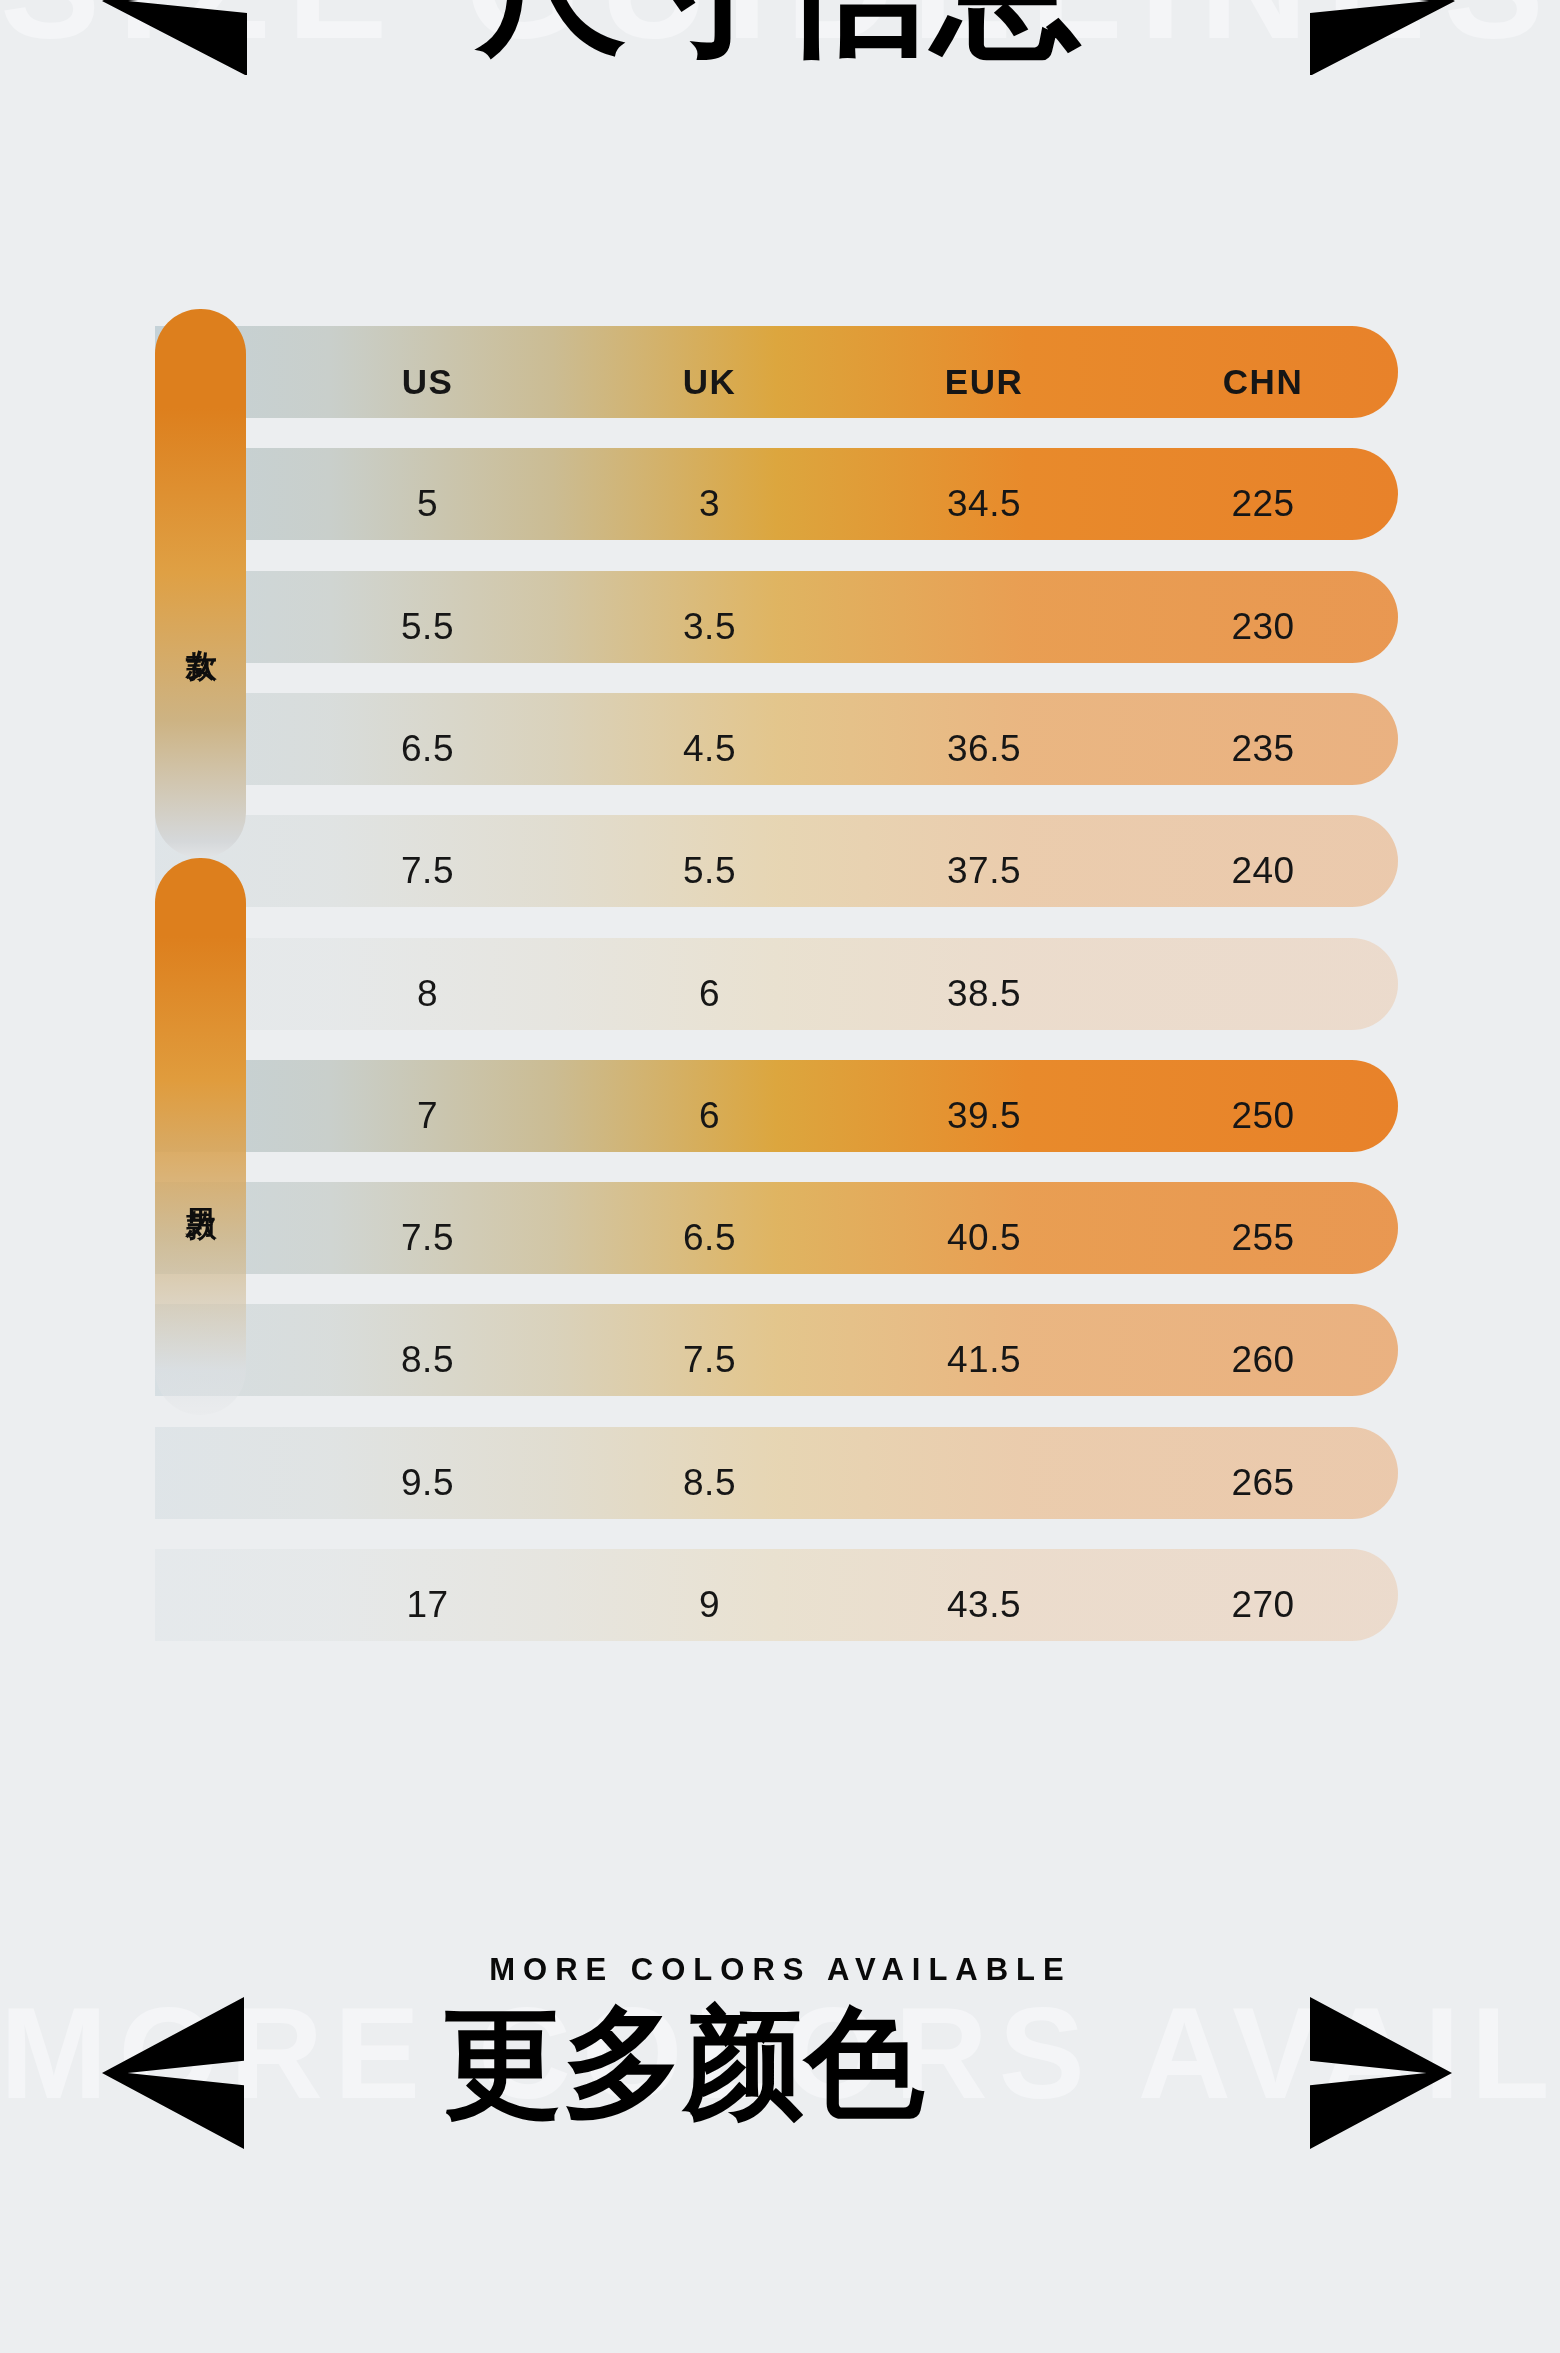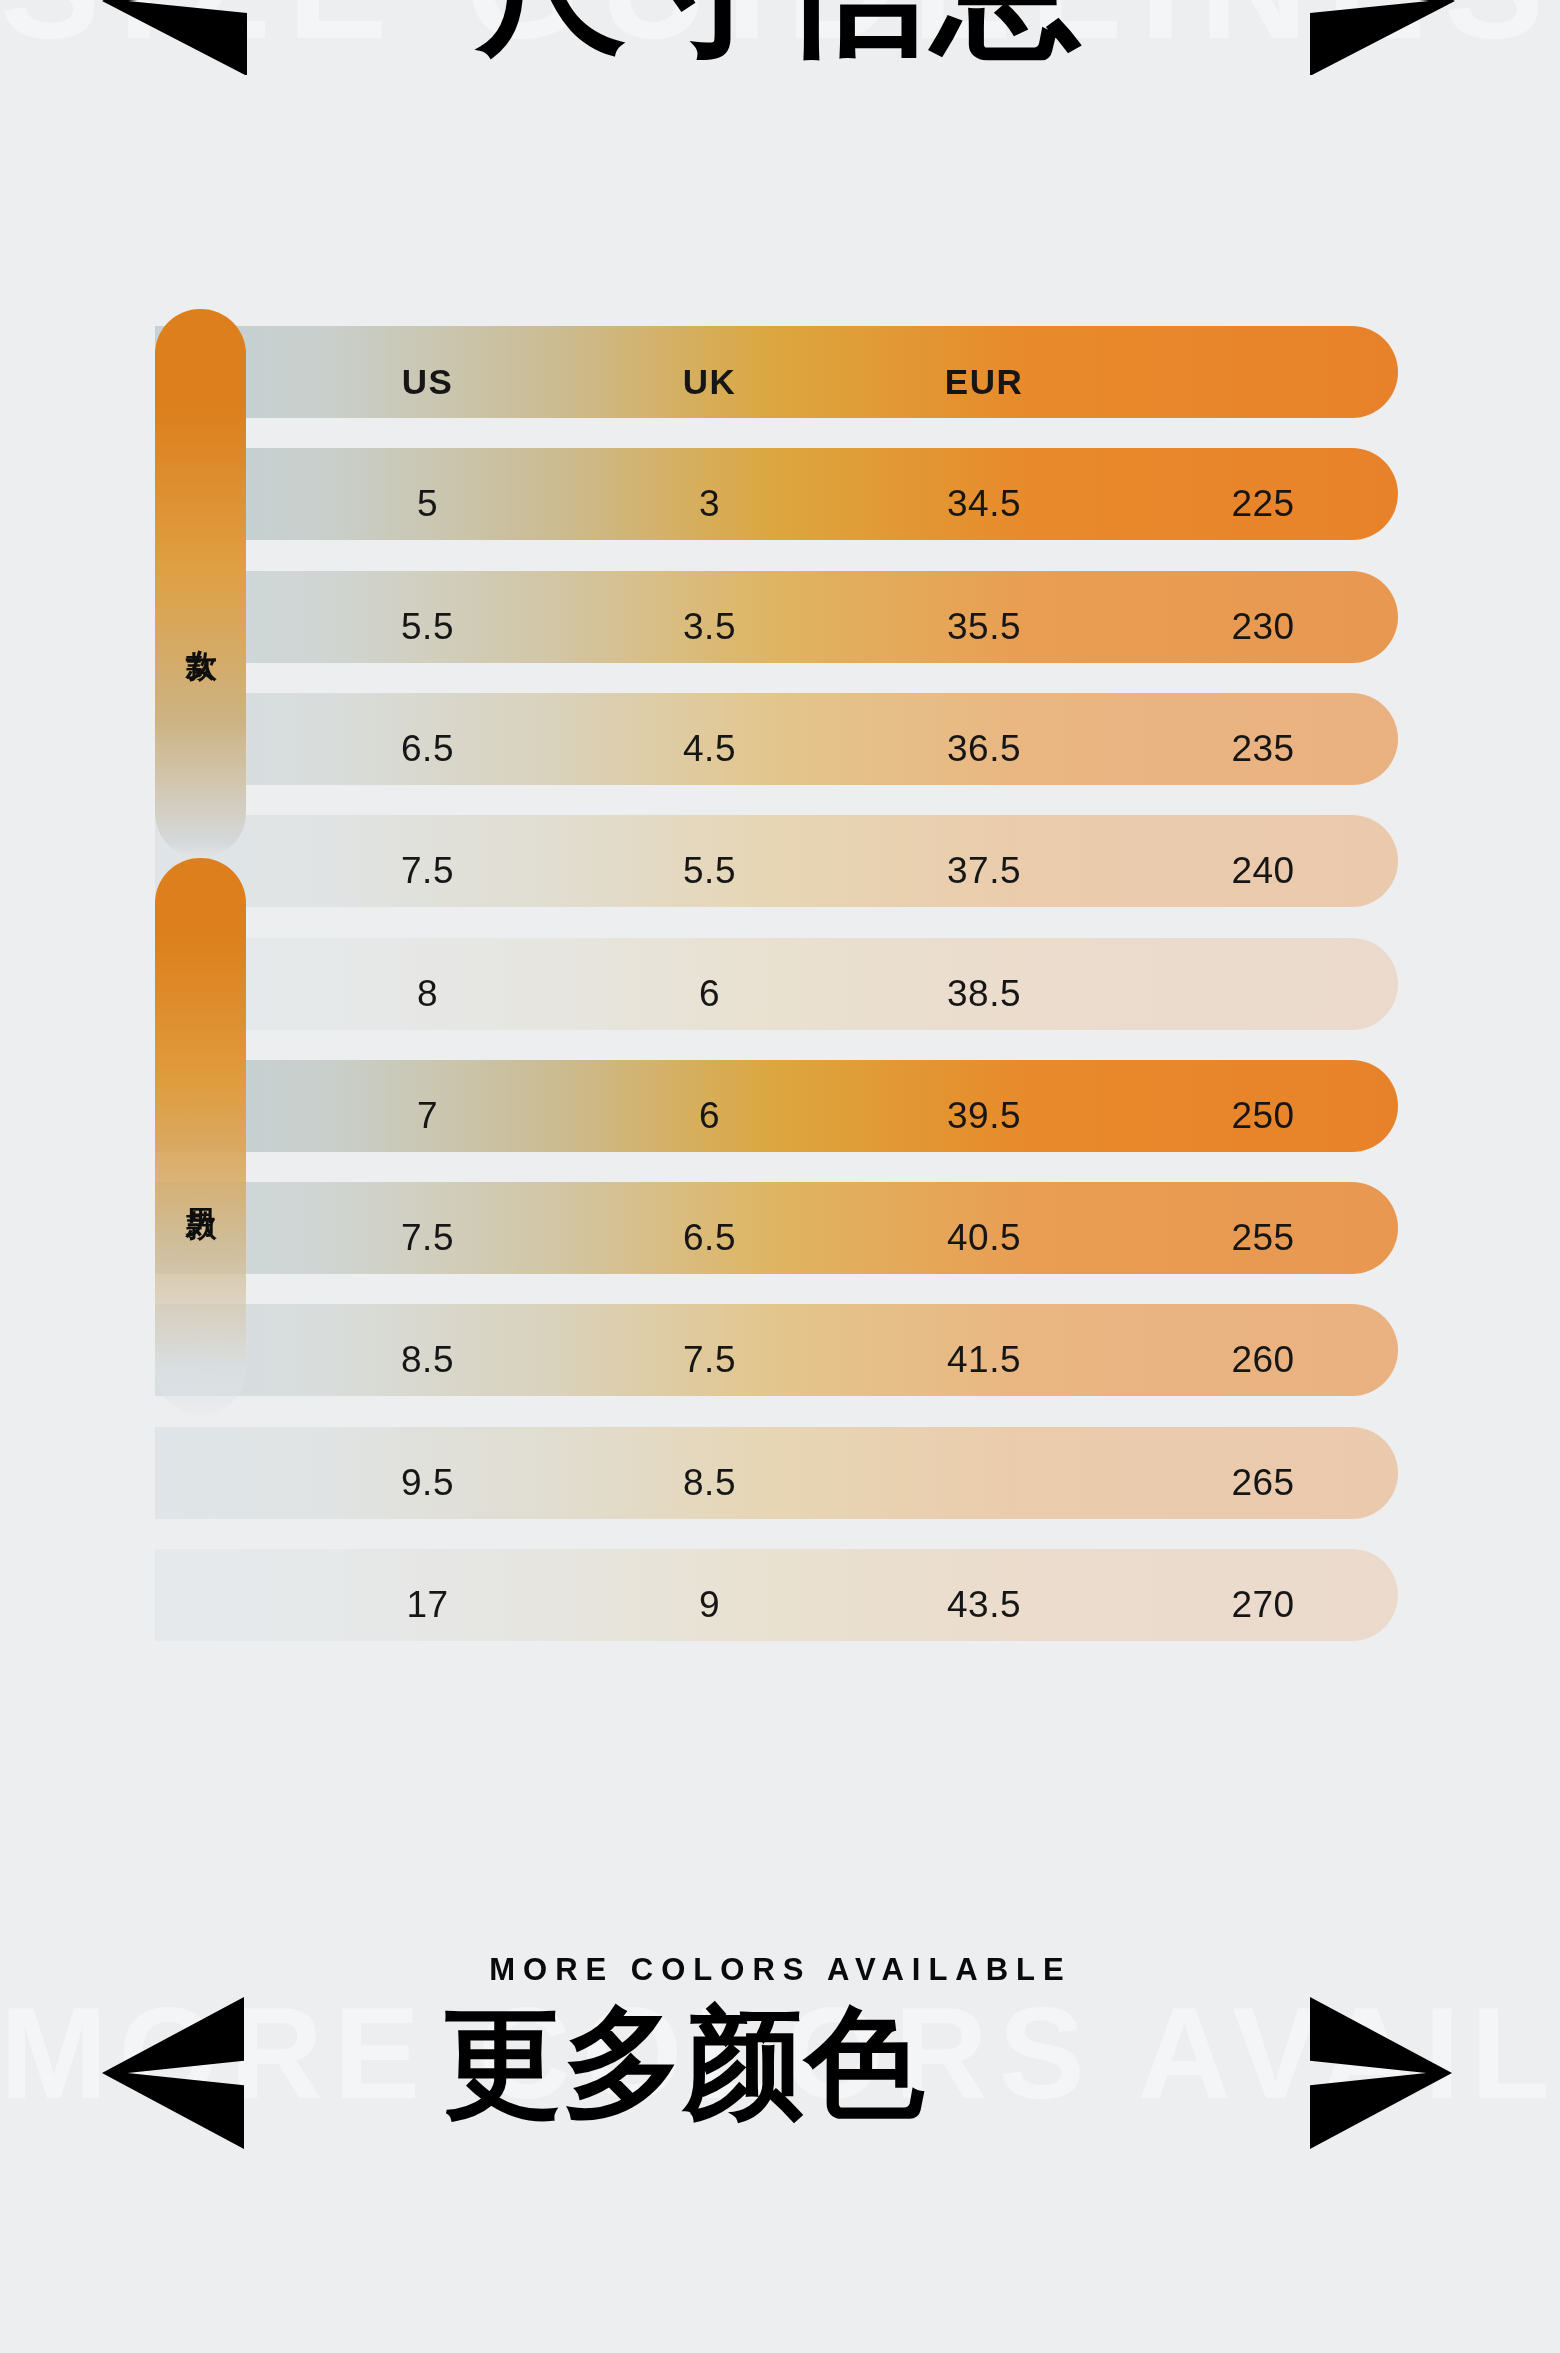--- a/index.html
+++ b/index.html
@@ -171,33 +171,33 @@
     </div>
     <div class="row" style="top: 367px; background: linear-gradient(to right, rgba(197, 210, 216, 0.56) 0%, rgba(201, 207, 203, 0.56) 14%, rgba(203, 188, 147, 0.56) 32%, rgba(220, 166, 62, 0.56) 50%, rgba(232, 138, 43, 0.56) 70%, rgba(232, 130, 42, 0.56) 100%);">
       <div class="cell c-us">6.5</div>
       <div class="cell c-uk">4.5</div>
       <div class="cell c-eur">36.5</div>
       <div class="cell c-chn">235</div>
     </div>
     <div class="row" style="top: 245px; background: linear-gradient(to right, rgba(197, 210, 216, 0.8) 0%, rgba(201, 207, 203, 0.8) 14%, rgba(203, 188, 147, 0.8) 32%, rgba(220, 166, 62, 0.8) 50%, rgba(232, 138, 43, 0.8) 70%, rgba(232, 130, 42, 0.8) 100%);">
       <div class="cell c-us">5.5</div>
       <div class="cell c-uk">3.5</div>
-      <div class="cell c-eur">35.5</div>
       <div class="cell c-chn">230</div>
     </div>
     <div class="row" style="top: 122px; background: linear-gradient(to right, rgb(197, 210, 216) 0%, rgb(201, 207, 203) 14%, rgb(203, 188, 147) 32%, rgb(220, 166, 62) 50%, rgb(232, 138, 43) 70%, rgb(232, 130, 42) 100%);">
       <div class="cell c-us">5</div>
       <div class="cell c-uk">3</div>
       <div class="cell c-eur">34.5</div>
       <div class="cell c-chn">225</div>
     </div>
     <div class="row header" style="top: 0px; background: linear-gradient(to right, rgb(197, 210, 216) 0%, rgb(201, 207, 203) 14%, rgb(203, 188, 147) 32%, rgb(220, 166, 62) 50%, rgb(232, 138, 43) 70%, rgb(232, 130, 42) 100%);">
       <div class="cell c-us">US</div>
       <div class="cell c-uk">UK</div>
       <div class="cell c-eur">EUR</div>
+      <div class="cell c-chn">CHN</div>
     </div>
 
   <div id="pill-women" class="side-pill">
     <span class="side-pill-label">女款</span>
   </div>
   <div id="pill-men" class="side-pill">
     <span class="side-pill-label">男款</span>
   </div>
 </div>
 

